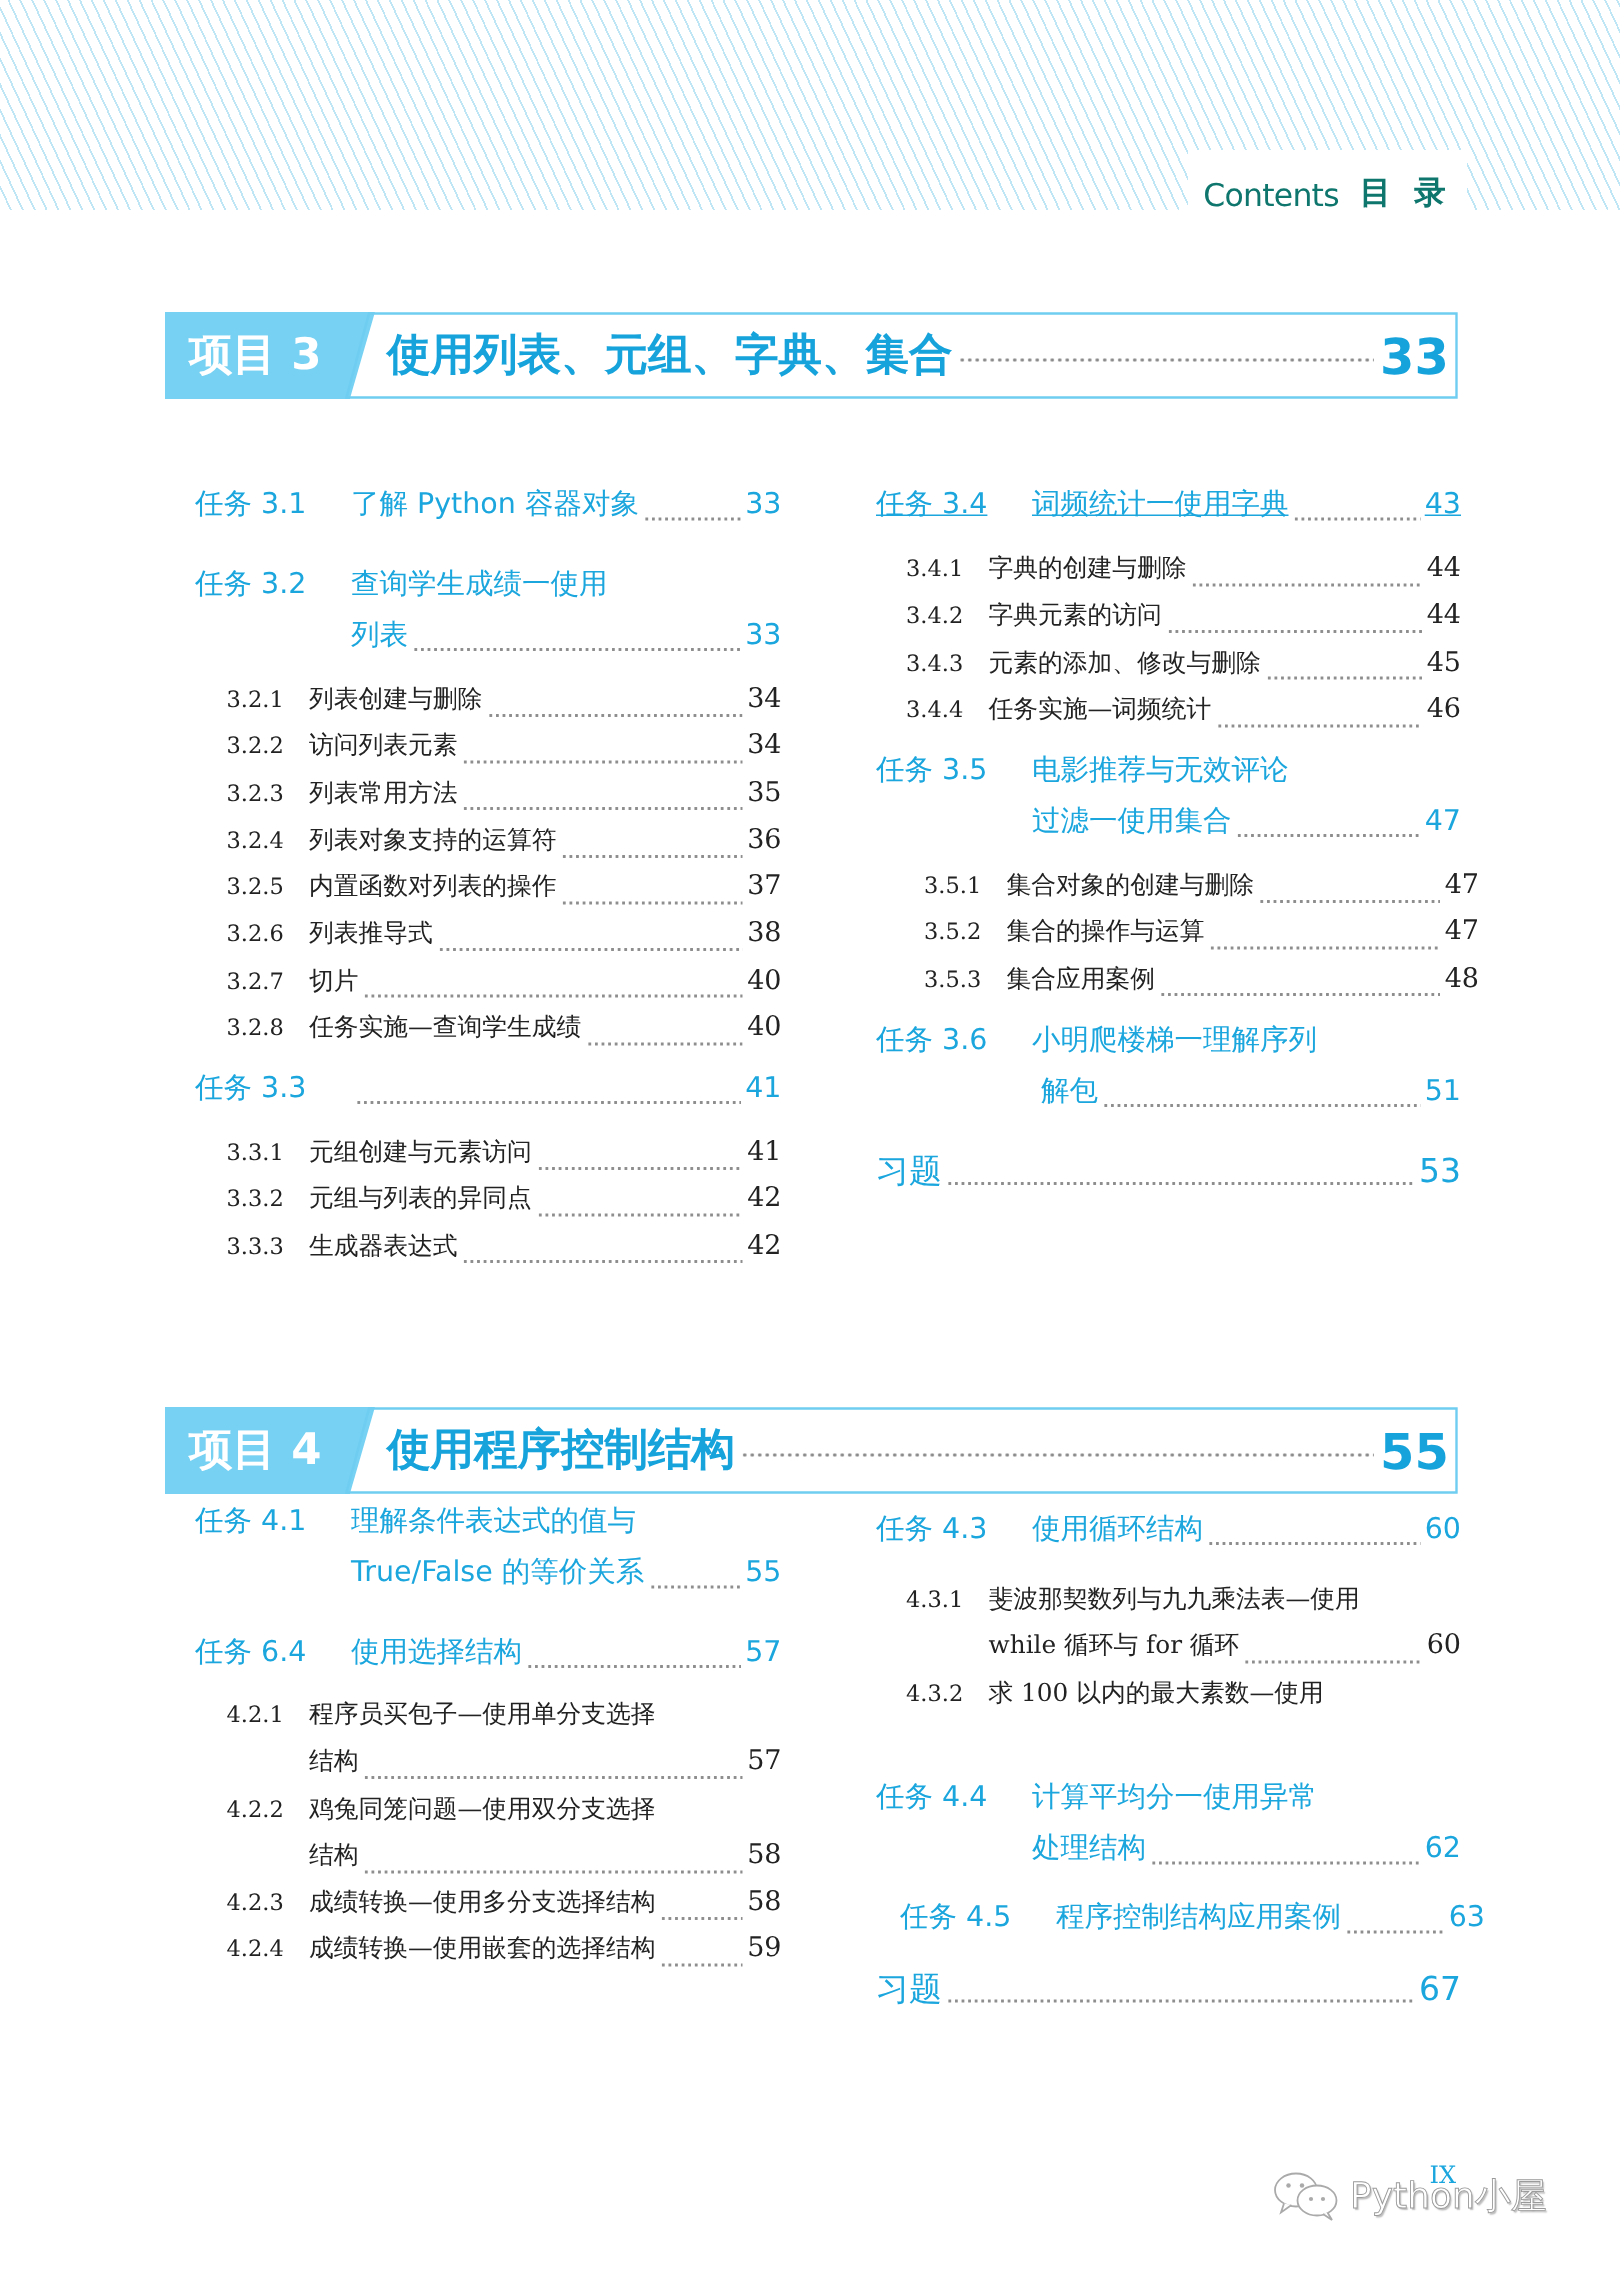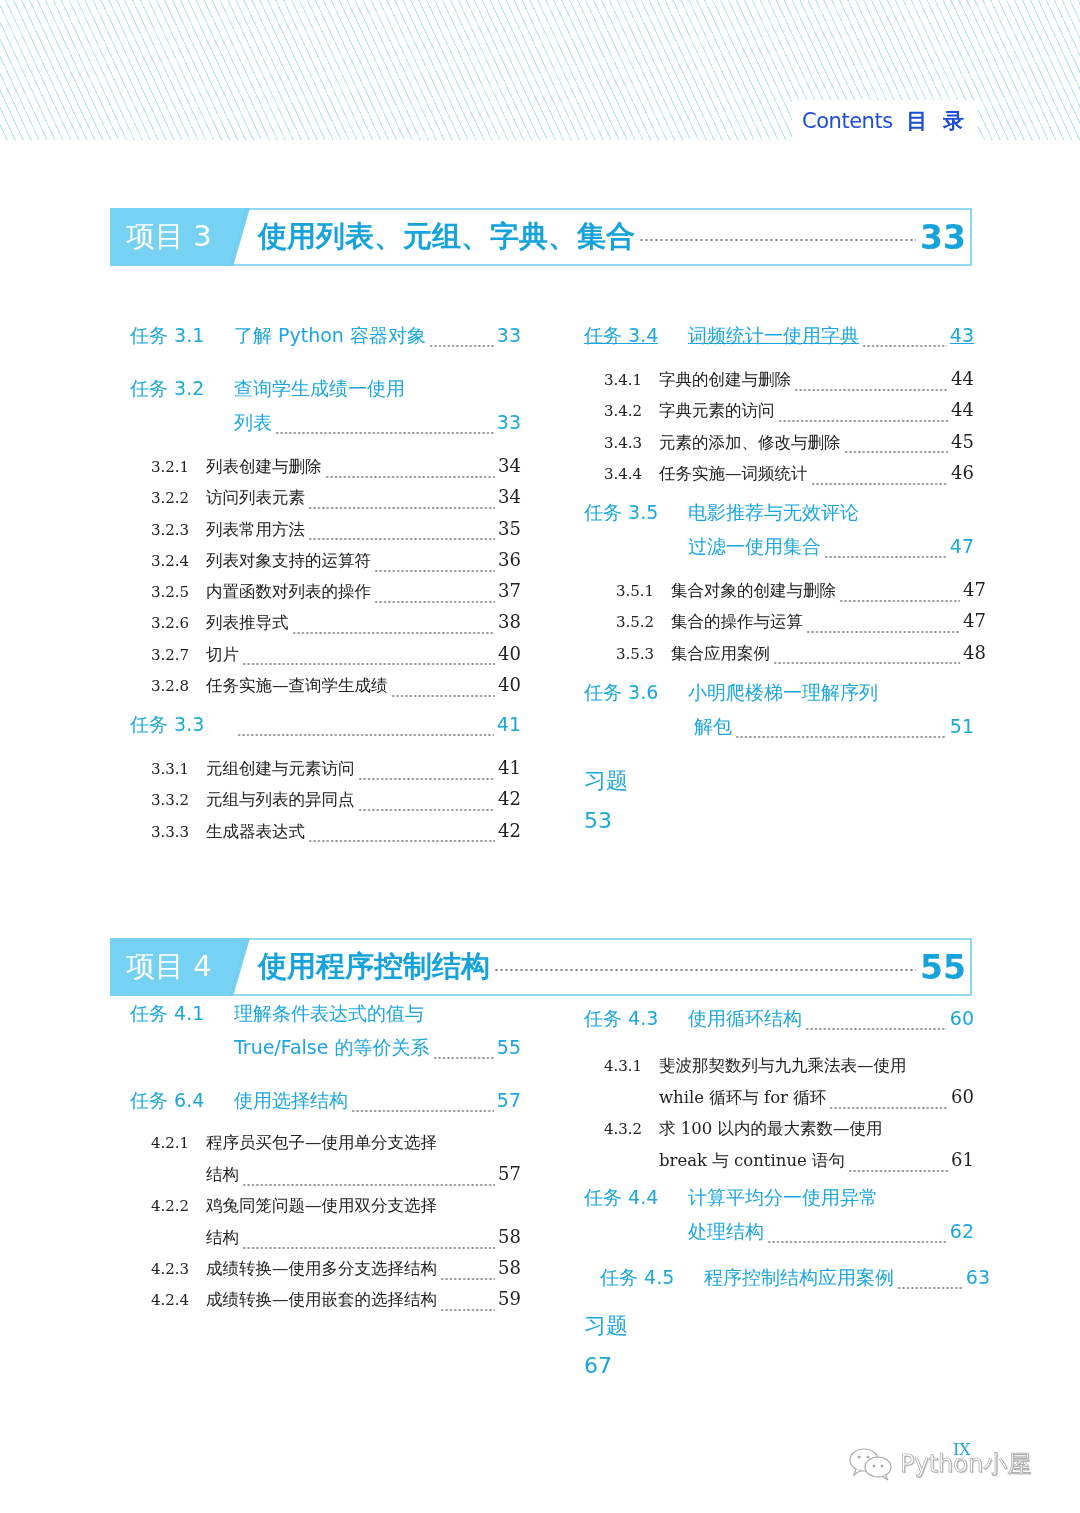--- a/index.html
+++ b/index.html
@@ -7,31 +7,31 @@
       width: 1080px; height: 1513px; position: relative; overflow: hidden;
       background: #ffffff;
       font-family: "DejaVu Sans", "Liberation Sans", sans-serif;
     }
     .hatch {
       position: absolute; left: 0; top: 0; width: 1080px; height: 140px;
       background: repeating-linear-gradient(65deg, transparent 0px, transparent 6px, #bfe6f5 6px, #bfe6f5 7.2px);
     }
     .contents-label {
       position: absolute; left: 792px; top: 100px; width: 186px; height: 42px;
-      background: #ffffff; display: flex; align-items: center; justify-content: center;
-      color: #1d4ed8; font-size: 21px; letter-spacing: -0.5px;
+      background: #ffffff; display: flex; align-items: flex-end; justify-content: center;
+      color: #0f766e; font-size: 21px; letter-spacing: -0.5px;
     }
     .contents-label .cn { margin-left: 14px; font-weight: bold; letter-spacing: 4px; }
 
     .project-header { position: absolute; left: 110px; width: 862px; height: 58px; }
     .proj-tab {
       position: absolute; left: 0; top: 0; height: 58px; width: 140px;
       background: #76d1f3;
       clip-path: polygon(0 0, 100% 0, 88% 100%, 0 100%);
-      color: #ffffff; font-weight: normal; font-size: 29px;
+      color: #ffffff; font-weight: bold; font-size: 29px;
       display: flex; align-items: center; padding-left: 16px; box-sizing: border-box;
     }
     .proj-box {
       position: absolute; left: 120px; top: 0; right: 0; height: 58px;
     }
     .proj-box svg { position: absolute; left: 0; top: 0; }
     .proj-title {
       position: absolute; left: 28px; right: 6px; top: 0; height: 58px;
       display: flex; align-items: center; color: #16a3dc; font-weight: bold; font-size: 29px;
     }
@@ -52,21 +52,21 @@
     .task .pg { flex: none; }
     .task .indent { padding-left: 104px; }
 
     .sub { position: absolute; font-family: "DejaVu Serif", "Liberation Serif", serif; color: #222; font-size: 16.5px; }
     .sub .row { display: flex; align-items: baseline; height: 31.3px; white-space: nowrap; }
     .sub .num { width: 55px; flex: none; font-size: 15px; }
     .sub .pg { flex: none; font-size: 18px; }
     .sub .indent { padding-left: 55px; }
 
     .ex { position: absolute; color: #1ba6de; font-size: 22px; }
-    .ex .row { display: flex; align-items: baseline; height: 34px; white-space: nowrap; flex-direction: column; }
+    .ex .row { display: flex; align-items: baseline; height: 34px; white-space: nowrap; }
 
     .page-num {
       position: absolute; left: 953px; top: 1440px; color: #1ba6de;
       font-family: "DejaVu Serif", "Liberation Serif", serif; font-size: 16px;
     }
     .watermark {
       position: absolute; left: 848px; top: 1446px; display: flex; align-items: center;
       color: #ffffff; font-size: 24px; -webkit-text-stroke: 0.6px #9a9a9a; text-shadow: 1px 1px 1px #bbb;
     }
     .watermark svg { margin-right: 6px; }
@@ -374,25 +374,20 @@
     <div class="row indent">
         <span>while 循环与 for 循环</span>
         <span class="dots"></span>
         <span class="pg">60</span>
       </div>
   </div>
   <div>
     <div class="row">
         <span class="num">4.3.2</span>
         <span>求 100 以内的最大素数—使用</span>
-      </div>
-    <div class="row indent">
-        <span>break 与 continue 语句</span>
-        <span class="dots"></span>
-        <span class="pg">61</span>
       </div>
   </div>
 </div>
 
 <div class="task" style="left:584px; top:1185px; width:390px;">
   <div class="row">
     <span class="num">任务 4.4</span>
     <span>计算平均分一使用异常</span>
   </div>
   <div class="row indent">

